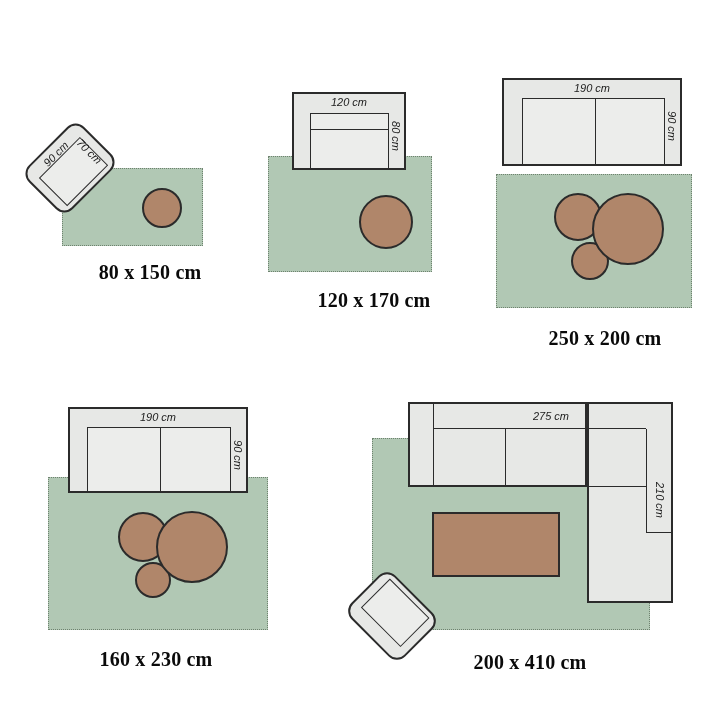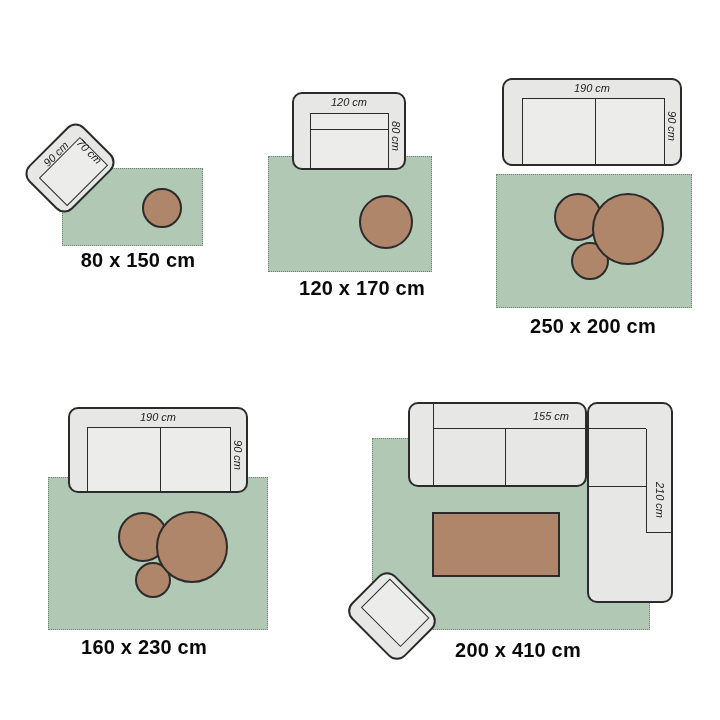--- a/index.html
+++ b/index.html
@@ -11,21 +11,21 @@
   .panel{position:static;}
   .rug{
     position:absolute;box-sizing:border-box;
     background:var(--rug,#b1c8b4);
     border:1.5px dotted var(--rug-fringe,#6e826f);
   }
   .furn{
     position:absolute;box-sizing:border-box;
     background:var(--furniture-fill,#e7e8e6);
     border:2px solid var(--outline,#2b2b2b);
-    border-radius:10px;
+    border-radius:0;
   }
   .furn.rot45{transform:rotate(-45deg);border-radius:12px;}
   .furn.rot135{transform:rotate(-135deg);border-radius:12px;}
   .seat{
     position:absolute;box-sizing:border-box;
     background:var(--furniture-seat-fill,#ecedeb);
     border:1.5px solid var(--outline,#2b2b2b);
   }
   .seat.open-bottom{bottom:0;border-bottom:none;}
   .vline{position:absolute;width:0;border-left:1.5px solid var(--outline,#2b2b2b);}
@@ -42,23 +42,24 @@
   }
   .dim{
     position:absolute;font-style:italic;font-size:11px;font-weight:500;
     color:#1c1c1c;white-space:nowrap;line-height:13px;
   }
   .dim-top{left:0;right:0;top:2px;text-align:center;}
   .dim-right{left:calc(100% - 9px);transform:translate(-50%,-50%) rotate(90deg);}
   .dim-abs{transform:translate(-50%,-50%);}
   .dim-abs.rot90{transform:translate(-50%,-50%) rotate(90deg);}
   .size-label{
-    position:absolute;margin:0;transform:translate(-50%,-50%);
+    position:absolute;margin:12px;transform:translate(-50%,-50%);
     font-size:20px;font-weight:700;letter-spacing:0.2px;white-space:nowrap;
     color:var(--label-text,#0a0a0a);
+    font-family:Liberation Serif, serif;
   }
 </style>
 </head>
 <body>
 
 <div class="canvas">
 
   <div class="panel">
     <div class="rug" style="left:62px;top:168px;width:141px;height:78px"></div>
     <div class="pouf" style="left:142px;top:188px;width:40px;height:40px"></div>
@@ -114,21 +115,21 @@
     <div class="rug" style="left:372px;top:438px;width:278px;height:192px"></div>
     <div class="ctable" style="left:432px;top:512px;width:128px;height:65px"></div>
     <div class="furn" style="left:408px;top:402px;width:179px;height:85px"></div>
     <div class="furn" style="left:587px;top:402px;width:86px;height:201px"></div>
     <div class="vline" style="left:433px;top:404px;height:81px"></div>
     <div class="hline" style="left:434px;top:428px;width:212px"></div>
     <div class="vline" style="left:505px;top:429px;height:57px"></div>
     <div class="hline" style="left:589px;top:486px;width:57px"></div>
     <div class="vline" style="left:646px;top:429px;height:104px"></div>
     <div class="hline" style="left:647px;top:532px;width:25px"></div>
-    <span class="dim dim-abs" style="left:551px;top:416px">155 cm</span>
+    <span class="dim dim-abs" style="left:551px;top:416px">275 cm</span>
     <span class="dim dim-abs rot90" style="left:659px;top:500px">210 cm</span>
     <div class="furn rot135" style="left:354px;top:585px;width:76px;height:62px">
       <div class="seat" style="top:13px;left:8px;right:8px;bottom:4px"></div>
     </div>
     <h3 class="size-label" style="left:518px;top:650px">200 x 410 cm</h3>
   </div>
 
 </div>
 
 </body></html>

